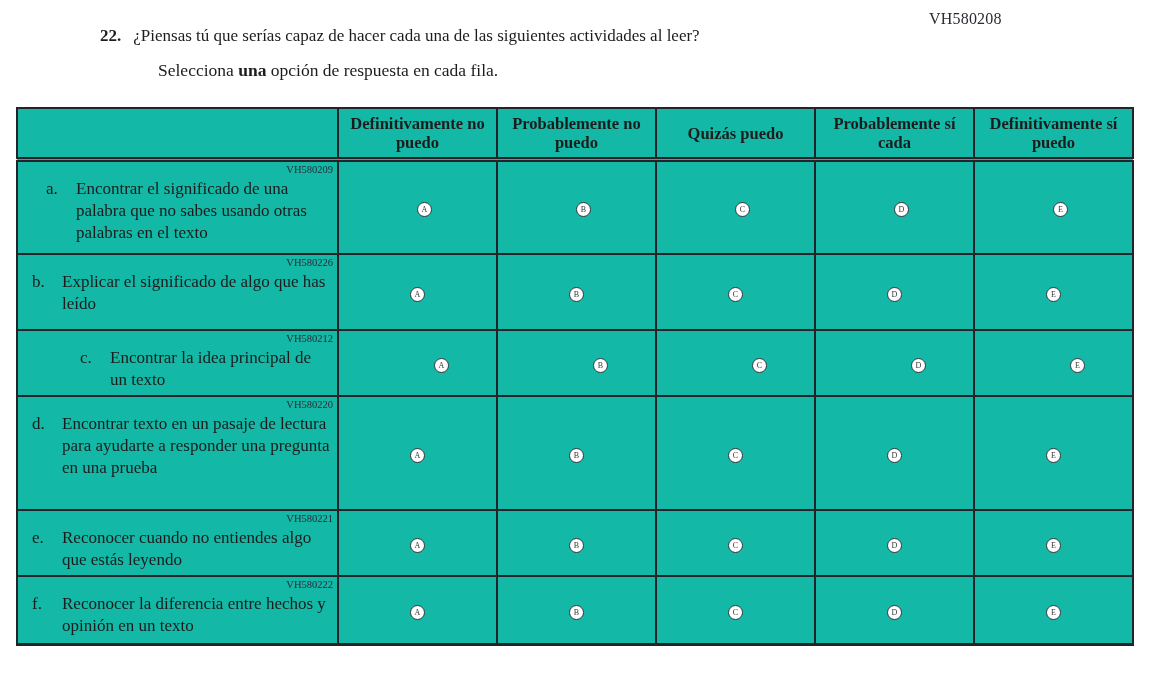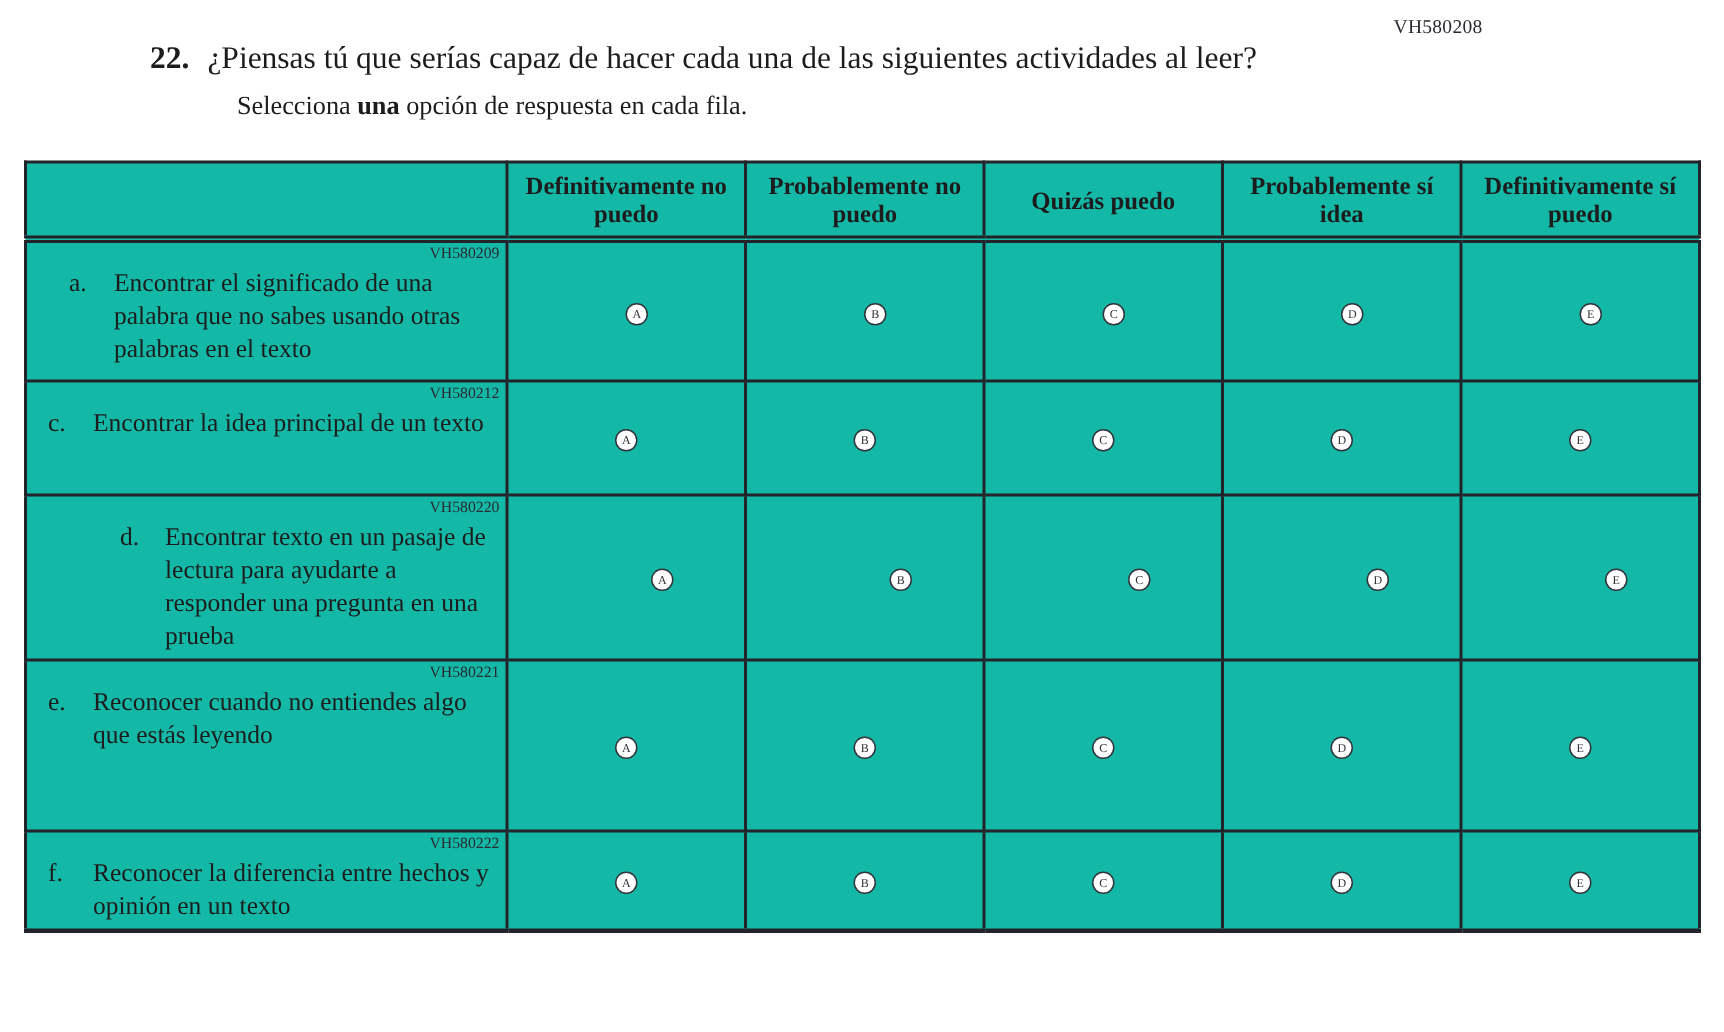--- a/index.html
+++ b/index.html
@@ -14,29 +14,29 @@
     background: #ffffff;
     font-family: "Liberation Serif", serif;
     color: #1c1c1c;
     overflow: hidden;
   }
   
   .form-code {
     position: absolute;
     left: 929px;
     top: 10px;
-    font-size: 13px;
+    font-size: 16px;
     letter-spacing: 0.2px;
     color: #2a2a33;
   }
   .question-line {
     position: absolute;
     left: 100px;
     top: 26px;
-    font-size: 21px;
+    font-size: 17px;
     white-space: nowrap;
   }
   .question-number {
     font-weight: bold;
     margin-right: 12px;
   }
   .instruction-line {
     position: absolute;
     left: 158px;
     top: 60px;
@@ -147,41 +147,55 @@
         <col class="c-opt">
         <col class="c-opt">
         <col class="c-opt">
     </colgroup>
     <thead>
       <tr>
         <th></th>
         <th>Definitivamente no puedo</th>
         <th>Probablemente no puedo</th>
         <th>Quizás puedo</th>
-        <th>Probablemente sí idea</th>
+        <th>Probablemente sí cada</th>
         <th>Definitivamente sí puedo</th>
       </tr>
     </thead>
     <tbody id="matrix-body">
         <tr>
           <td class="label-cell">
             <div class="row-code">VH580209</div>
             <div class="row-label">
               <span class="row-letter">a.</span>
               <span class="row-text">Encontrar el significado de una palabra que no sabes usando otras palabras en el texto</span>
             </div>
           </td>
           <td class="opt-cell"><span class="bubble">A</span></td>
           <td class="opt-cell"><span class="bubble">B</span></td>
           <td class="opt-cell"><span class="bubble">C</span></td>
           <td class="opt-cell"><span class="bubble">D</span></td>
           <td class="opt-cell"><span class="bubble">E</span></td>
         </tr>
         <tr>
           <td class="label-cell">
+            <div class="row-code">VH580226</div>
+            <div class="row-label">
+              <span class="row-letter">b.</span>
+              <span class="row-text">Explicar el significado de algo que has leído</span>
+            </div>
+          </td>
+          <td class="opt-cell"><span class="bubble">A</span></td>
+          <td class="opt-cell"><span class="bubble">B</span></td>
+          <td class="opt-cell"><span class="bubble">C</span></td>
+          <td class="opt-cell"><span class="bubble">D</span></td>
+          <td class="opt-cell"><span class="bubble">E</span></td>
+        </tr>
+        <tr>
+          <td class="label-cell">
             <div class="row-code">VH580212</div>
             <div class="row-label">
               <span class="row-letter">c.</span>
               <span class="row-text">Encontrar la idea principal de un texto</span>
             </div>
           </td>
           <td class="opt-cell"><span class="bubble">A</span></td>
           <td class="opt-cell"><span class="bubble">B</span></td>
           <td class="opt-cell"><span class="bubble">C</span></td>
           <td class="opt-cell"><span class="bubble">D</span></td>

